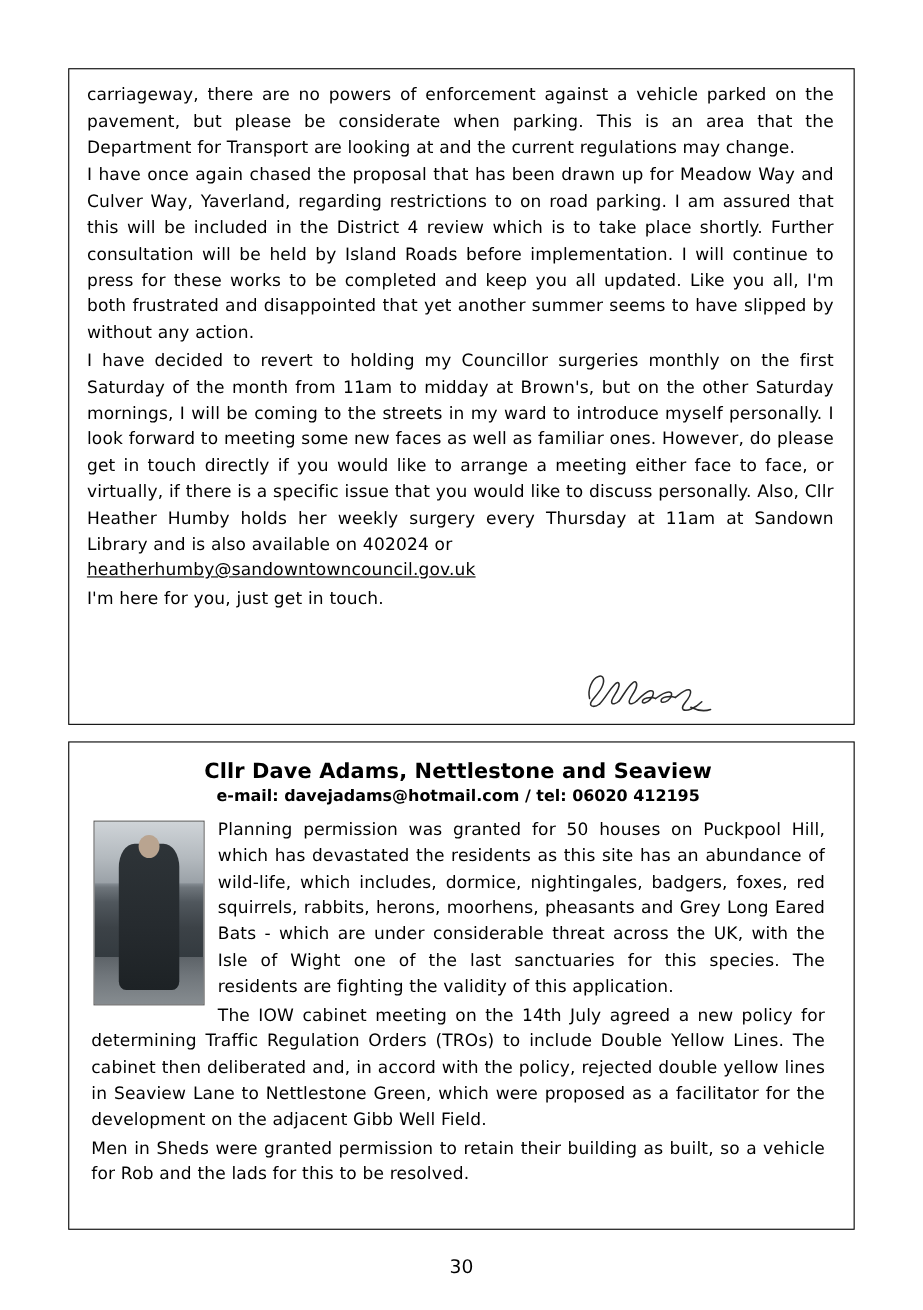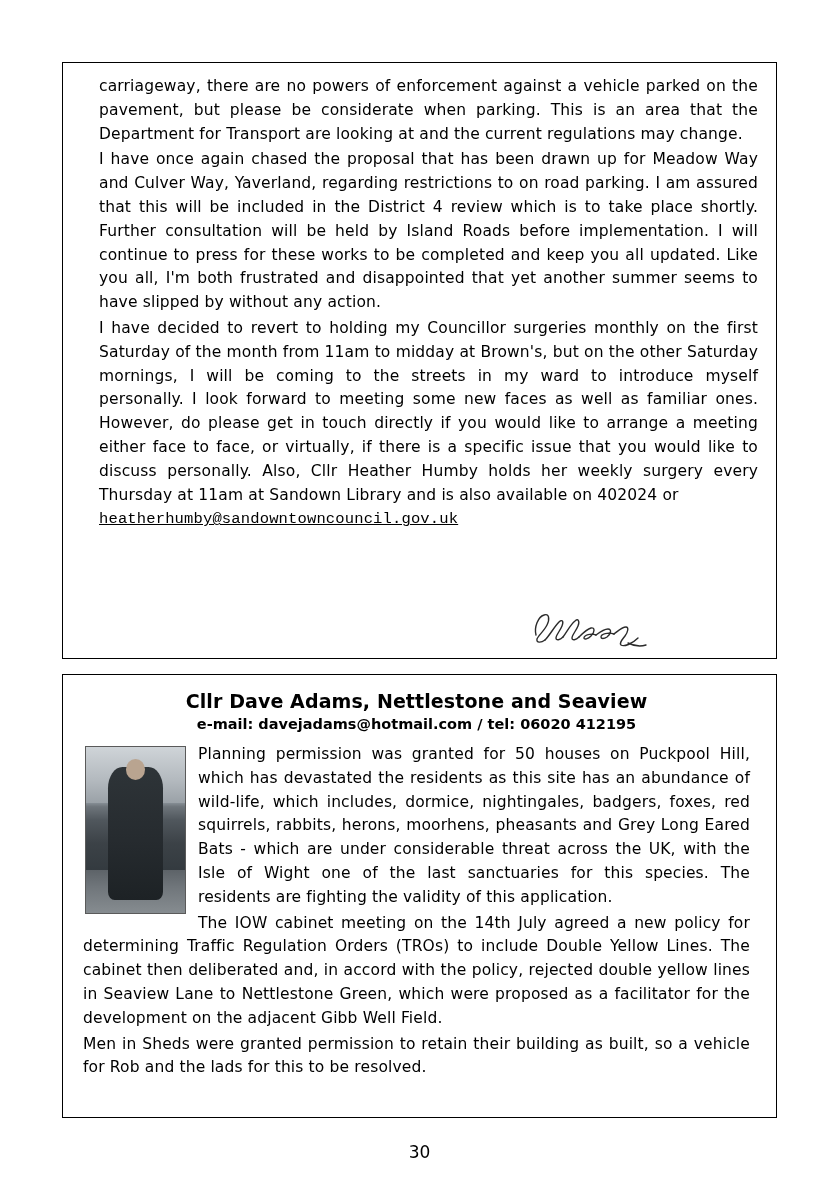--- a/index.html
+++ b/index.html
@@ -26,21 +26,21 @@
     position: absolute;
     border: 1px solid #000000;
     box-sizing: border-box;
     background: #ffffff;
   }
   .box-top {
     left: 62px;
     top: 62px;
     width: 715px;
     height: 597px;
-    padding: 12px 18px 10px 36px;
+    padding: 12px 18px 10px 16px;
   }
   .box-bottom {
     left: 62px;
     top: 674px;
     width: 715px;
     height: 444px;
     padding: 12px 26px 10px 20px;
   }
 
   
@@ -54,21 +54,20 @@
   .box-top p.para + p.para,
   .box-bottom p.para + p.para {
     margin-top: 2px;
   }
   .last-line {
     text-align: left;
   }
   a.email {
     color: #000000;
     text-decoration: underline;
-    font-family: Liberation Mono, monospace;
   }
 
   
   .hdr-name {
     text-align: center;
     font-weight: bold;
     font-size: 19px;
     line-height: 24px;
     margin: 2px 0 0 0;
     letter-spacing: 0.1px;
@@ -145,20 +144,21 @@
 </style>
 </head>
 <body>
 
 <div class="page">
 
   <div class="box box-top">
     <p class="para">carriageway, there are no powers of enforcement against a vehicle parked on the pavement, but please be considerate when parking. This is an area that the Department for Transport are looking at and the current regulations may change.</p>
     <p class="para">I have once again chased the proposal that has been drawn up for Meadow Way and Culver Way, Yaverland, regarding restrictions to on road parking. I am assured that this will be included in the District 4 review which is to take place shortly. Further consultation will be held by Island Roads before implementation. I will continue to press for these works to be completed and keep you all updated. Like you all, I'm both frustrated and disappointed that yet another summer seems to have slipped by without any action.</p>
     <p class="para"><span>I have decided to revert to holding my Councillor surgeries monthly on the first Saturday of the month from 11am to midday at Brown's, but on the other Saturday mornings, I will be coming to the streets in my ward to introduce myself personally. I look forward to meeting some new faces as well as familiar ones. However, do please get in touch directly if you would like to arrange a meeting either face to face, or virtually, if there is a specific issue that you would like to discuss personally. Also, Cllr Heather Humby holds her weekly surgery every Thursday at 11am at Sandown Library and is also available on 402024 or </span><br><a class="email" href="#">heatherhumby@sandowntowncouncil.gov.uk</a></p>
+    <p class="para last-line">I'm here for you, just get in touch.</p>
   </div>
 
   <svg class="signature" viewBox="0 0 130 48">
     <g fill="none" stroke="#2b2b2b" stroke-width="1.4" stroke-linecap="round" stroke-linejoin="round">
       <path d="M8,30 C6,22 10,12 16,10 C21,8 22,14 19,20 C16,26 10,31 9,34 C8,38 13,38 17,35"></path>
       <path d="M17,35 C22,30 26,22 31,17 C34,14 36,16 34,21 C32,26 28,30 28,33 C28,36 32,35 35,32"></path>
       <path d="M35,32 C39,27 42,20 47,16 C50,13 52,16 50,21 C48,26 44,30 44,33 C44,36 48,35 51,32"></path>
       <path d="M51,32 C55,28 59,24 63,23 C67,22 67,27 63,31 C60,34 56,35 56,33 C56,30 63,28 68,30"></path>
       <path d="M68,30 C72,27 76,24 80,24 C84,24 83,29 79,32 C76,34 73,34 73,32 C73,29 80,27 86,29"></path>
       <path d="M86,29 C90,26 94,22 98,22 C101,22 100,27 97,31 C94,35 91,38 93,40 C96,42 104,39 110,33"></path>

